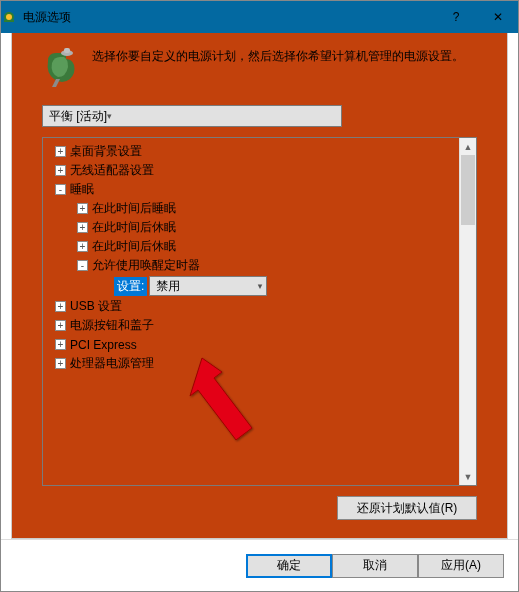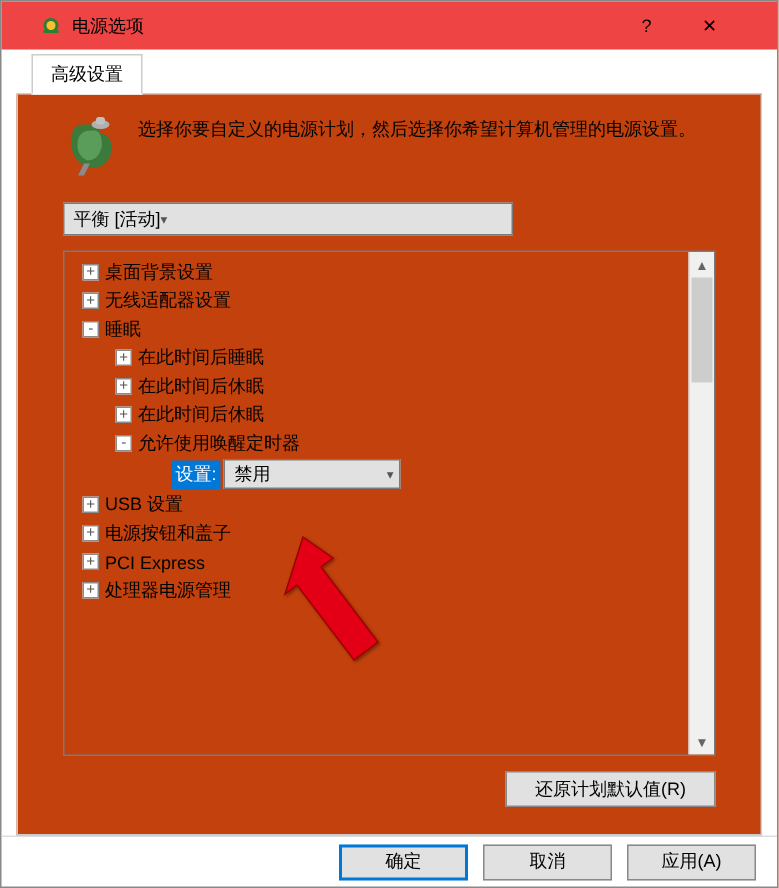--- a/index.html
+++ b/index.html
@@ -1,18 +1,18 @@
 <!DOCTYPE html>
 <html><head>
 <meta charset="utf-8">
 <style>
 *{box-sizing:border-box;font-family:"Microsoft YaHei","Segoe UI",sans-serif;font-size:12px}
 body{margin:0;background:#fff;width:519px;height:592px;overflow:hidden}
 .window{width:519px;height:592px;border:1px solid #888;background:#fff;display:flex;flex-direction:column}
-.titlebar{height:32px;display:flex;align-items:center;padding:0 25px;background:#ef4444}
+.titlebar{height:32px;display:flex;align-items:center;padding:0 0;background:#0369a1}
 .titlebar .icon{width:16px;height:16px;margin-right:6px}
 .titlebar .title{flex:1}
 .titlebar .btn{width:40px;height:28px;display:flex;align-items:center;justify-content:center;margin-left:2px}
 .tabstrip{height:26px;border-bottom:1px solid #ccc;padding-left:10px;margin:4px 10px 0 10px;display:flex;align-items:flex-end}
 .tab{border:1px solid #ccc;border-bottom:1px solid #fff;background:#fff;padding:4px 12px;position:relative;top:1px}
 .content{flex:1;padding:12px 30px;background:#c2410c;margin:0 10px;border:1px solid #ccc;border-top:none;display:flex;flex-direction:column}
 .desc-row{display:flex;align-items:flex-start;margin-bottom:16px}
 .desc-icon{width:40px;height:44px;margin-right:10px;flex-shrink:0}
 .desc-text{line-height:1.5;padding-top:2px}
 .plan-select{width:300px;height:22px;border:1px solid #7a7a7a;background:#e1e1e1;padding:0 6px;display:flex;align-items:center;justify-content:flex-start;margin-bottom:10px}
@@ -22,21 +22,21 @@
 .sb-btn{height:17px;background:#f0f0f0;display:flex;align-items:center;justify-content:center;font-size:9px;color:#666}
 .sb-thumb{position:absolute;left:1px;right:1px;top:17px;height:70px;background:#cdcdcd}
 .tree-item{display:flex;align-items:center;height:19px;white-space:nowrap}
 .exp{width:11px;height:11px;border:1px solid #8b8b8b;display:inline-flex;align-items:center;justify-content:center;font-size:10px;line-height:1;color:#555;margin-right:4px;background:#fff}
 .label{color:#000}
 .setting-row{display:flex;align-items:center;height:22px}
 .setting-label{background:#0078d7;color:#fff;padding:1px 3px}
 .setting-combo{width:118px;height:20px;border:1px solid #7a7a7a;background:#e1e1e1;display:inline-flex;align-items:center;justify-content:space-between;padding:0 4px 0 6px;margin-left:2px}
 .pad{display:inline-block}
 .restore-row{display:flex;justify-content:flex-end;margin-bottom:6px}
-.button-row{height:34px;border-top:1px solid #ddd;display:flex;align-items:center;justify-content:flex-end;padding:0 14px;gap:10px}
+.button-row{height:52px;border-top:1px solid #ddd;display:flex;align-items:center;justify-content:flex-end;padding:0 14px;}
 .win-btn{min-width:86px;height:24px;border:1px solid #888;background:#e1e1e1;display:flex;align-items:center;justify-content:center;cursor:default}
 .win-btn.primary{border:2px solid #0078d7}
 .arrow{position:absolute;z-index:10;pointer-events:none}
 .chev{font-size:9px;color:#555}
 </style>
 </head>
 <body>
 
 <div class="window">
   <div class="titlebar">
@@ -49,23 +49,20 @@
     </span>
     <span class="title">电源选项</span>
     <div class="btn">
         <span>?</span>
       </div>
     <div class="btn">
         <span>✕</span>
       </div>
   </div>
 
-  <div class="tabstrip">
-    <div class="tab">高级设置</div>
-  </div>
 
   <div class="content">
     <div class="desc-row">
       <span class="desc-icon">
         <svg viewBox="0 0 40 44">
           <path d="M6 16 Q6 8 14 8 L24 8 L24 14 Q30 14 32 20 Q34 28 28 34 Q20 40 12 34 Q4 28 6 16 Z" fill="#3b7a3b"></path>
           <path d="M10 18 Q12 12 18 12 L22 12 Q26 14 26 22 Q24 32 16 32 Q8 28 10 18 Z" fill="#5a9c5a"></path>
           <ellipse cx="25" cy="8" rx="6" ry="3" fill="#b0b0b0"></ellipse>
           <rect x="22" y="3" width="6" height="5" rx="2" fill="#c0c0c0"></rect>
           <path d="M14 34 L10 42 L14 42 L18 34 Z" fill="#8b8b8b"></path>

